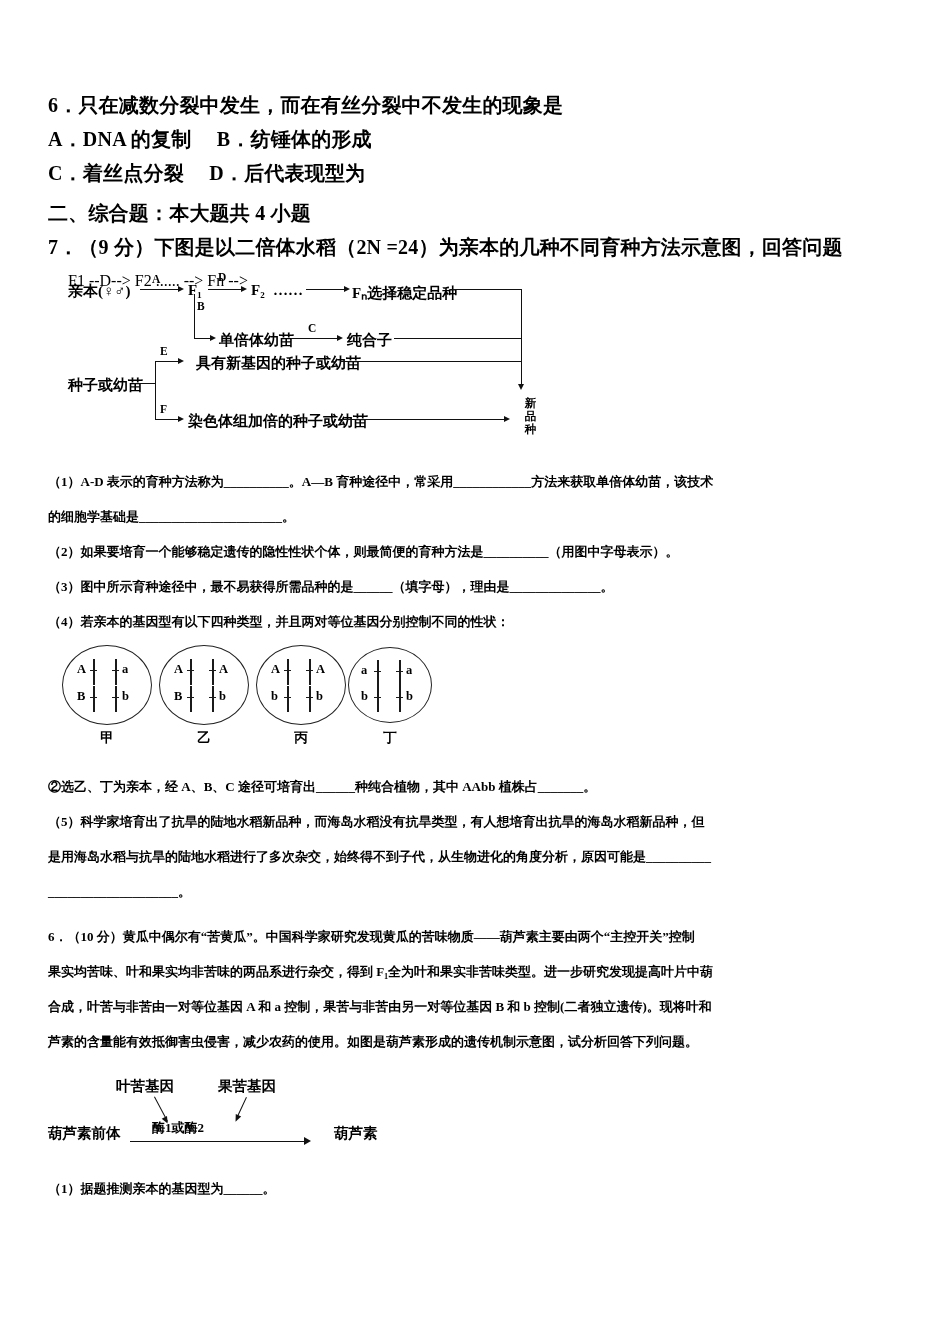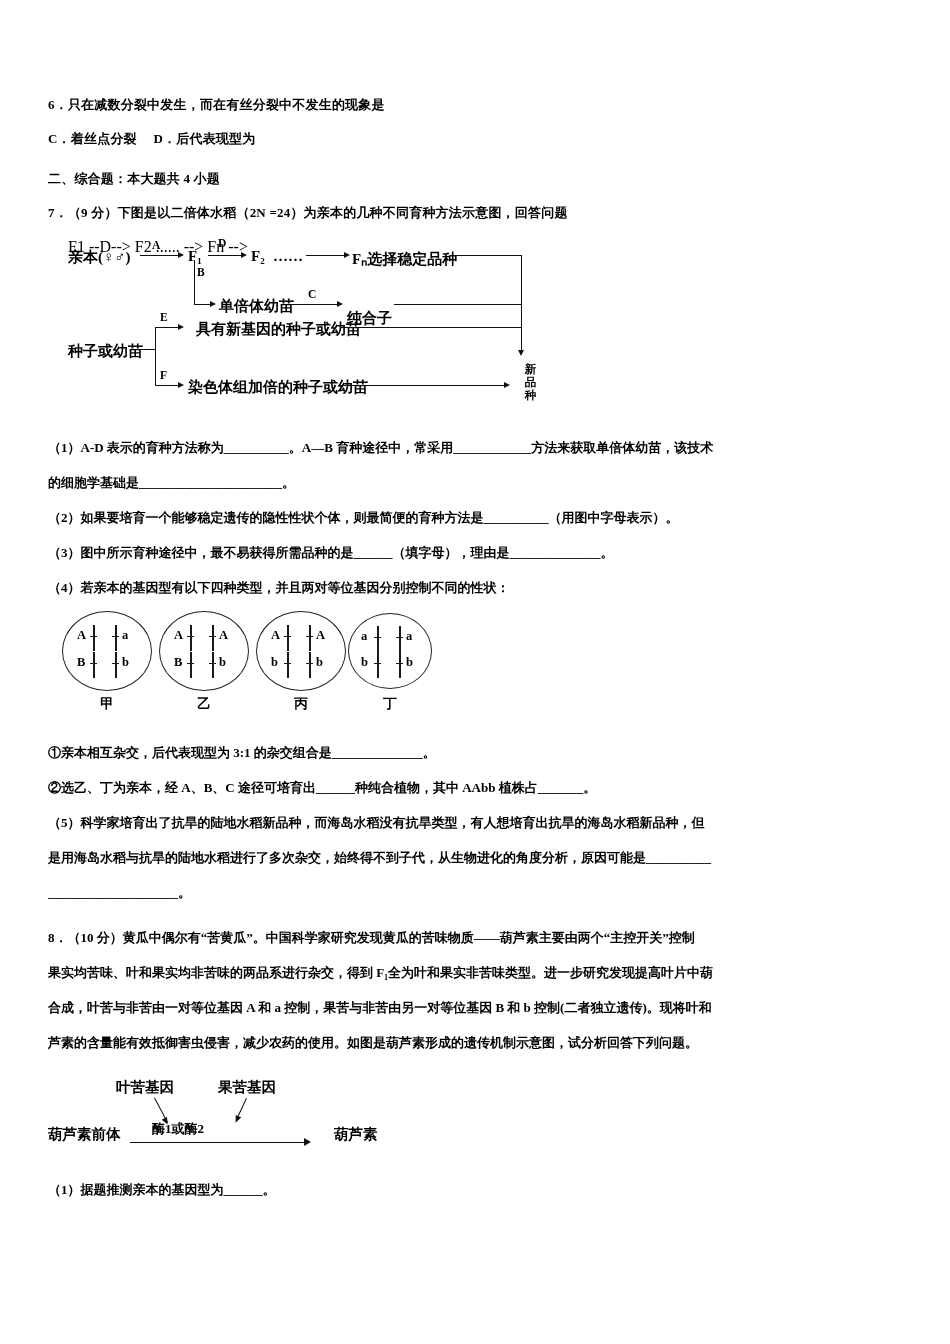--- a/index.html
+++ b/index.html
@@ -24,21 +24,21 @@
   }
   .content {
     position: absolute;
     left: 48px;
     top: 88px;
     width: 862px;
   }
 
   
   .qline {
-    font-size: 13px;
+    font-size: 20px;
     line-height: 34px;
     letter-spacing: 0.2px;
     margin: 0 0 0 0;
     font-weight: 700;
     white-space: pre-wrap;
   }
   .para {
     font-size: 13px;
     line-height: 35px;
     font-weight: 700;
@@ -228,20 +228,21 @@
     border-top: 7px solid #111;
   }
 </style>
 </head>
 <body>
 
 <div class="page">
   <div class="content">
 
     <p class="qline">6．只在减数分裂中发生，而在有丝分裂中不发生的现象是</p>
+    <p class="qline">A．DNA 的复制　 B．纺锤体的形成</p>
     <p class="qline">C．着丝点分裂　 D．后代表现型为</p>
 
     <div class="spacer-6"></div>
 
     <p class="qline">二、综合题：本大题共 4 小题</p>
 
     <p class="qline">7．（9 分）下图是以二倍体水稻（2N =24）为亲本的几种不同育种方法示意图，回答问题</p>
 
     <div class="fig1-wrap">
       <div class="fig1">
@@ -277,21 +278,21 @@
         <div class="hline" style="left:126px; top:66px; width:18px;"></div>
         <div class="arrowR" style="left:142px; top:62.6px;"></div>
 
         <span class="lbl" style="left:151px; top:59px;">单倍体幼苗</span>
 
         
         <div class="hline" style="left:223px; top:66px; width:48px;"></div>
         <div class="arrowR" style="left:269px; top:62.6px;"></div>
         <span class="code" style="left:240px; top:50px;">C</span>
 
-        <span class="lbl" style="left:279px; top:71px;">纯合子</span>
+        <span class="lbl" style="left:279px; top:59px;">纯合子</span>
 
         <div class="hline" style="left:326px; top:66px; width:128px;"></div>
 
         
         <span class="lbl" style="left:0px; top:104px;text-align:center;">种子或幼苗</span>
 
         <div class="hline" style="left:66px; top:111px; width:22px;"></div>
         <div class="vline" style="left:87px; top:89px; height:58px;"></div>
 
         
@@ -408,29 +409,28 @@
           <div class="chrom c2"></div>
           <div class="cent c2"></div>
           <span class="al right">b</span>
         </div>
         <div class="cname" style="width:84px;">丁</div>
       </div>
     </div>
 
     <div class="spacer-18"></div>
 
-    <p class="para">①亲本相互杂交，后代表现型为 3:1 的杂交组合是______________。</p>
     <p class="para">②选乙、丁为亲本，经 A、B、C 途径可培育出______种纯合植物，其中 AAbb 植株占_______。</p>
     <p class="para">（5）科学家培育出了抗旱的陆地水稻新品种，而海岛水稻没有抗旱类型，有人想培育出抗旱的海岛水稻新品种，但</p>
     <p class="para">是用海岛水稻与抗旱的陆地水稻进行了多次杂交，始终得不到子代，从生物进化的角度分析，原因可能是__________</p>
     <p class="para">____________________。</p>
 
     <div class="spacer-10"></div>
 
-    <p class="para">8．（10 分）黄瓜中偶尔有“苦黄瓜”。中国科学家研究发现黄瓜的苦味物质——葫芦素主要由两个“主控开关”控制</p>
+    <p class="para">6．（10 分）黄瓜中偶尔有“苦黄瓜”。中国科学家研究发现黄瓜的苦味物质——葫芦素主要由两个“主控开关”控制</p>
     <p class="para">果实均苦味、叶和果实均非苦味的两品系进行杂交，得到 F₁全为叶和果实非苦味类型。进一步研究发现提高叶片中葫</p>
     <p class="para">合成，叶苦与非苦由一对等位基因 A 和 a 控制，果苦与非苦由另一对等位基因 B 和 b 控制(二者独立遗传)。现将叶和</p>
     <p class="para">芦素的含量能有效抵御害虫侵害，减少农药的使用。如图是葫芦素形成的遗传机制示意图，试分析回答下列问题。</p>
 
     <div class="fig3-wrap">
       <div class="fig3">
 
         <span class="t" style="left:68px; top:8px;">叶苦基因</span>
         <span class="t" style="left:170px; top:8px;">果苦基因</span>
 

